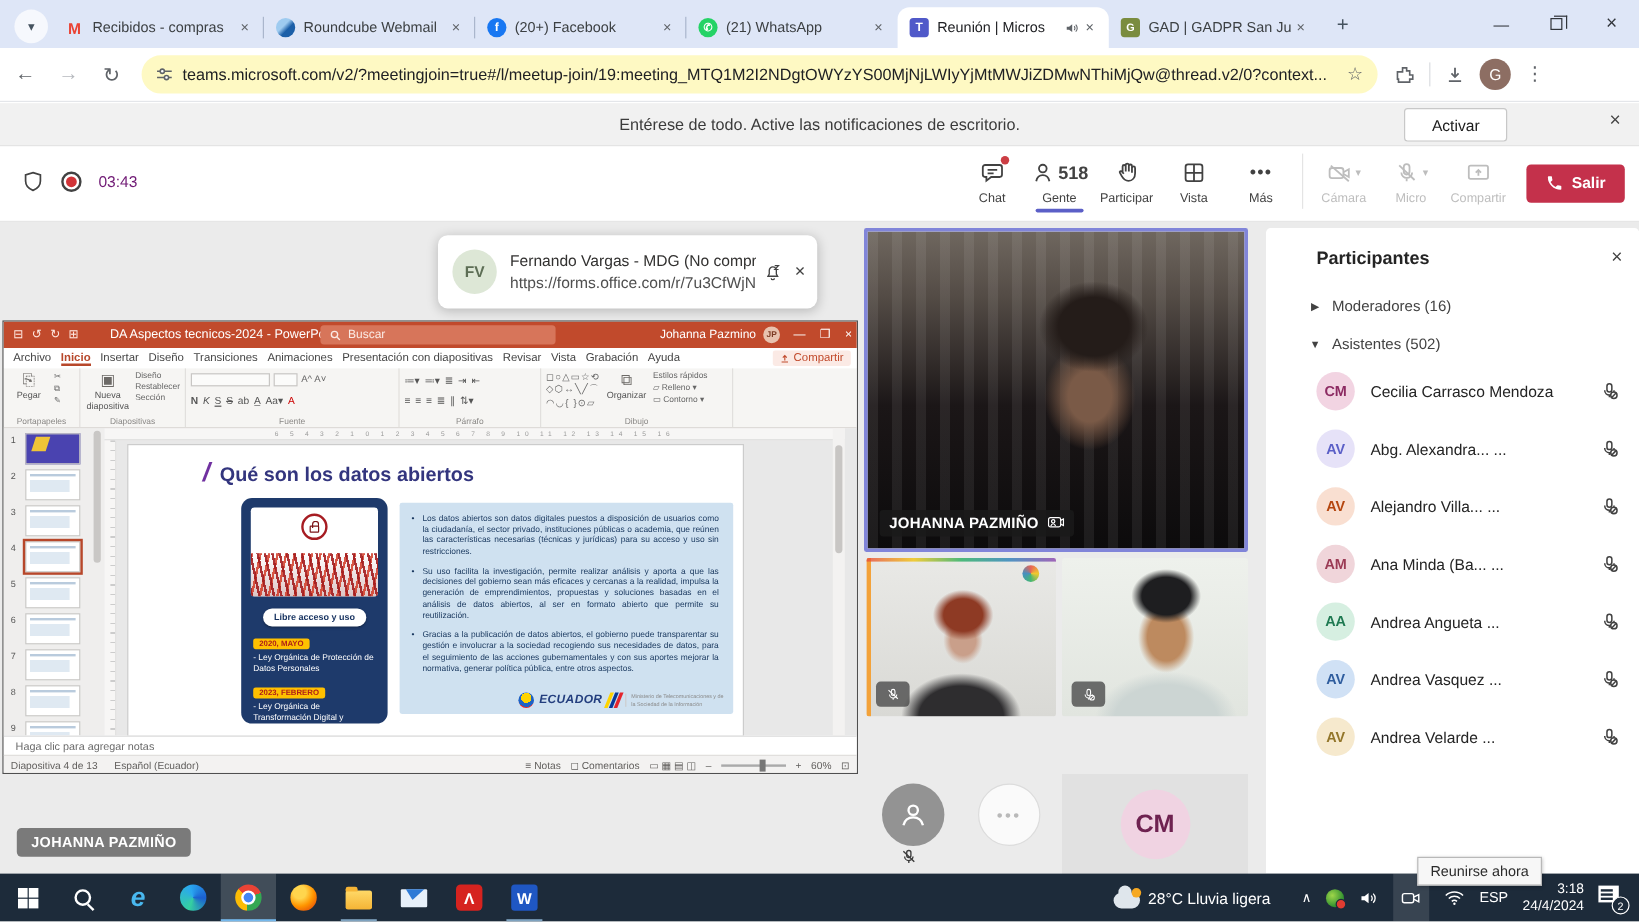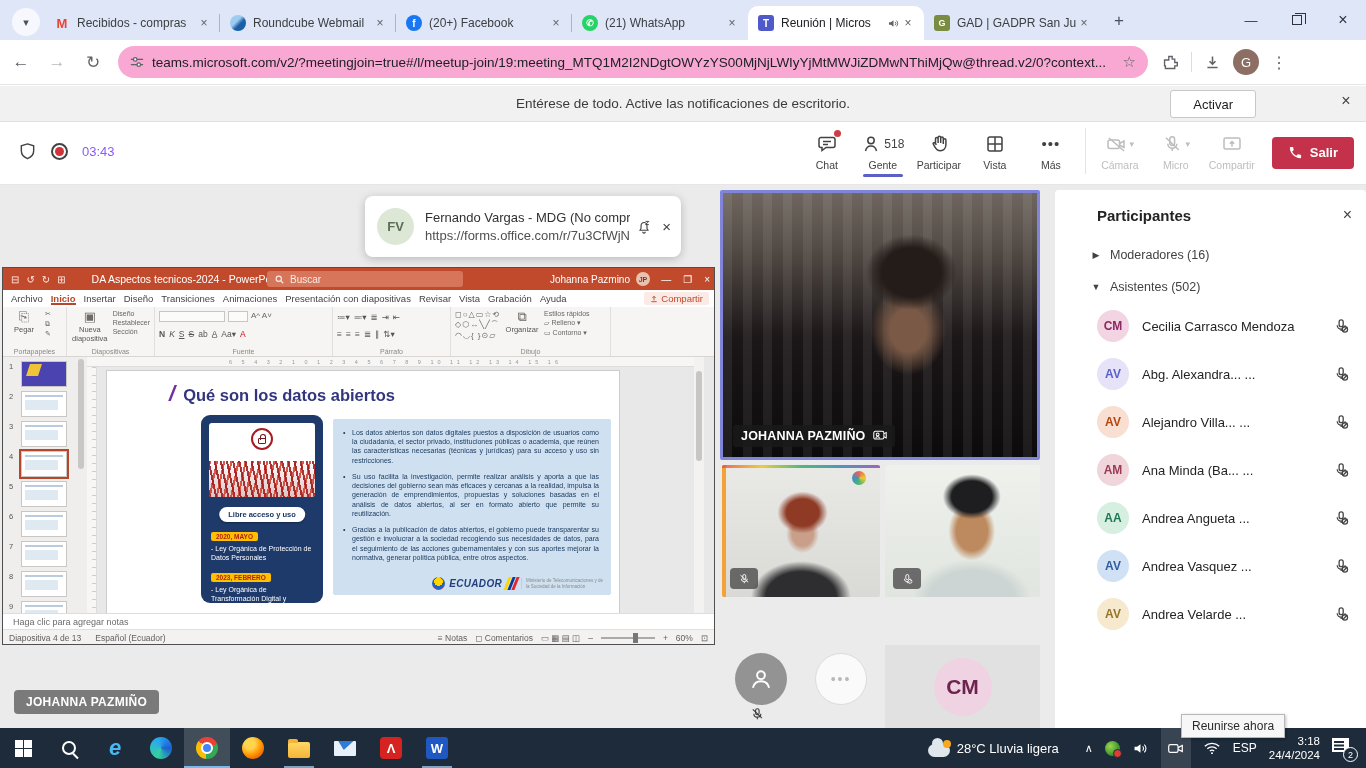--- a/index.html
+++ b/index.html
@@ -27,45 +27,45 @@
   .tab-audio { margin-left:4px; flex:none; }
   .newtab { width:26px; height:26px; margin:0 0 6px 6px; display:flex; align-items:center; justify-content:center; font-size:17px; color:#45525f; border-radius:50%; }
   .wincontrols { margin-left:auto; display:flex; height:40px; }
   .wc { width:46px; display:flex; align-items:center; justify-content:center; color:#30343a; font-size:13px; }
   .wc-restore-glyph { width:10px; height:10px; border:1px solid #30343a; position:relative; }
   .wc-restore-glyph::before { content:""; position:absolute; left:2px; top:-3px; width:10px; height:10px; border:1px solid #30343a; border-left:none; border-bottom:none; }
 
   
   .addrbar { position:absolute; left:0; top:40px; width:1366px; height:45px; background:#fff; display:flex; align-items:center; border-bottom:1px solid #e4e6ea; }
   .nav-ic { width:30px; height:30px; display:flex; align-items:center; justify-content:center; color:#5f6368; font-size:17px; margin-left:6px; }
-  .omnibox { height:32px; flex:1; max-width:1030px; margin-left:10px; background:#f9a8d4; border-radius:16px; display:flex; align-items:center; padding:0 12px; }
+  .omnibox { height:32px; flex:1; max-width:1030px; margin-left:10px; background:#fef9c3; border-radius:16px; display:flex; align-items:center; padding:0 12px; }
   .omni-url { flex:1; font-size:13.5px; color:#202124; white-space:nowrap; overflow:hidden; margin-left:8px; }
   .omni-star { color:#5f6368; font-size:15px; }
   .addr-right { display:flex; align-items:center; margin-left:14px; margin-right:8px; gap:12px; }
   .addr-divider { width:1px; height:20px; background:#dadce0; }
   .profile-chip { width:26px; height:26px; border-radius:50%; background:#8d6e63; color:#fff; font-size:13px; display:flex; align-items:center; justify-content:center; }
   .kebab { color:#5f6368; font-size:16px; }
 
   
   .banner { position:absolute; left:0; top:86px; width:1366px; height:36px; background:#f1f1f1; border-bottom:1px solid #e0e0e0; display:flex; align-items:center; }
   .banner-text { position:absolute; left:0; right:0; text-align:center; font-size:13.5px; color:#3b3b3b; }
   .banner-btn { position:absolute; right:110px; top:4px; height:28px; padding:0 22px; background:#fff; border:1px solid #c8c8c8; border-radius:3px; font-size:13px; color:#1b1b1b; display:flex; align-items:center; }
   .banner-x { position:absolute; right:8px; top:6px; width:24px; text-align:center; font-size:16px; color:#444; }
 
   
   .tmheader { position:absolute; left:0; top:122px; width:1366px; height:63px; background:#fff; border-bottom:1px solid #e6e6e6; }
   .rec-wrap { position:absolute; left:18px; top:20px; display:flex; align-items:center; gap:14px; color:#424242; }
   .rec-dot { width:17px; height:17px; border:2px solid #424242; border-radius:50%; display:flex; align-items:center; justify-content:center; }
   .rec-dot::after { content:""; width:9px; height:9px; border-radius:50%; background:#d13438; }
-  .rec-time { font-size:13px; color:#8b5cf6; }
+  .rec-time { font-size:13px; color:#701a75; }
   .header-tools { position:absolute; right:12px; top:6px; display:flex; align-items:center; }
   .tool { width:56px; text-align:center; color:#424242; padding-top:4px; }
   .tool .t-ic { height:24px; display:flex; align-items:center; justify-content:center; position:relative; gap:3px; }
   .tool .t-lb { font-size:10.5px; margin-top:3px; }
-  .tool .t-count { font-size:12px; font-weight:normal; }
+  .tool .t-count { font-size:15px; font-weight:bold; }
   .tool.disabled { color:#bdbdbd; }
   .tool .badge { position:absolute; top:-2px; right:14px; width:7px; height:7px; border-radius:50%; background:#cc3e44; }
   .tool .t-underline { width:40px; height:3px; border-radius:2px; background:#5b5fc7; margin:3px auto 0; }
   .tool .chev { font-size:9px; color:inherit; margin-left:1px; }
   .tool-divider { width:1px; height:46px; background:#e4e4e4; margin:0 6px; }
   .leave-btn { margin-left:12px; height:32px; padding:0 16px; background:#c4314b; border-radius:4px; color:#fff; font-size:13px; font-weight:bold; display:flex; align-items:center; gap:7px; }
 
   
   .stage { position:absolute; left:0; top:185px; width:1366px; height:543px; background:#ebebeb; }
 

